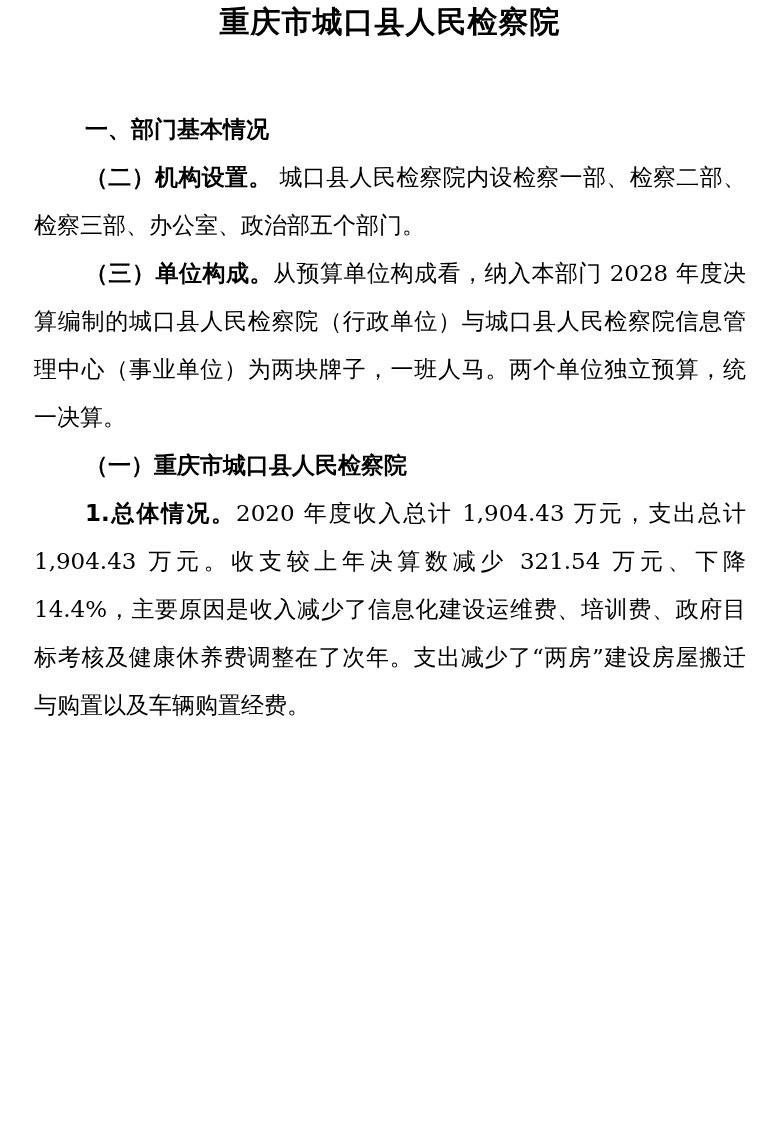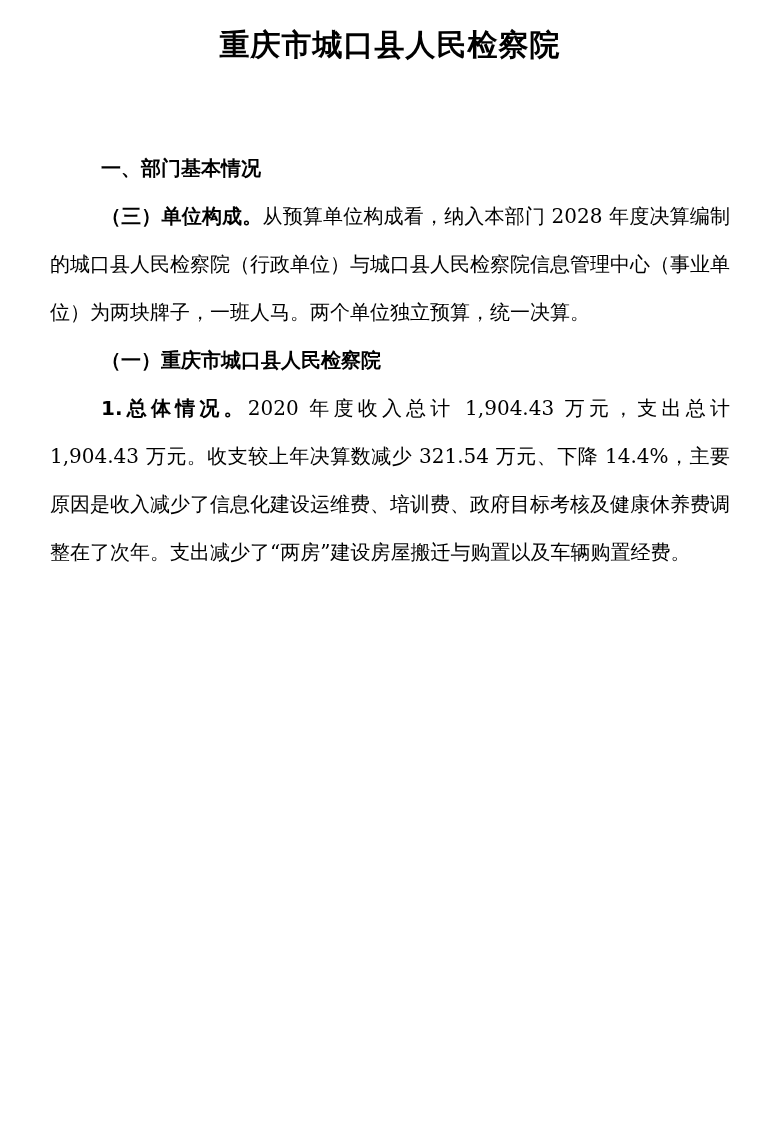--- a/index.html
+++ b/index.html
@@ -11,45 +11,45 @@
     width: 780px;
     height: 1146px;
     font-family: "DejaVu Serif", "Liberation Serif", serif;
     color: #000000;
     overflow: hidden;
   }
   .page {
     width: 780px;
     height: 1146px;
     box-sizing: border-box;
-    padding: 24px 34px 0 34px;
+    padding: 1px 34px 0 34px;
     position: relative;
   }
   .doc-title {
     text-align: center;
     font-family: "DejaVu Sans", "Liberation Sans", sans-serif;
     font-weight: bold;
     font-size: 30px;
     line-height: 42px;
     letter-spacing: 1px;
     margin: 0;
   }
   .title-line {
     display: block;
     white-space: nowrap;
   }
   .title-gap {
     height: 62px;
   }
   .body-text {
-    font-size: 20px;
+    font-size: 23px;
     line-height: 48px;
     text-align: justify;
     text-justify: inter-ideograph;
-    margin: 16px;
+    margin: 0;
   }
   .para {
     margin: 0;
     text-indent: 51px;
   }
   .hd {
     font-family: "DejaVu Sans", "Liberation Sans", sans-serif;
     font-weight: bold;
   }
   .lead {
@@ -66,20 +66,21 @@
     <span class="title-line">重庆市城口县人民检察院</span>
   </h1>
 
   <div class="title-gap"></div>
 
   <div class="body-text">
 
     <p class="para hd">一、部门基本情况</p>
 
 
+    <p class="para"><span class="lead">（二）机构设置。</span><span> 城口县人民检察院内设检察一部、检察二部、检察三部、办公室、政治部五个部门。</span></p>
 
     <p class="para"><span class="lead">（三）单位构成。</span><span>从预算单位构成看，纳入本部门 2028 年度决算编制的城口县人民检察院（行政单位）与城口县人民检察院信息管理中心（事业单位）为两块牌子，一班人马。两个单位独立预算，统一决算。</span></p>
 
 
     <p class="para hd">（一）重庆市城口县人民检察院</p>
 
     <p class="para"><span class="lead">1.总体情况。</span><span>2020  年度收入总计 1,904.43 万元，支出总计 1,904.43 万元。收支较上年决算数减少 321.54 万元、下降 14.4%，主要原因是收入减少了信息化建设运维费、培训费、政府目标考核及健康休养费调整在了次年。支出减少了“两房”建设房屋搬迁与购置以及车辆购置经费。</span></p>
 
   </div>
 </div>

